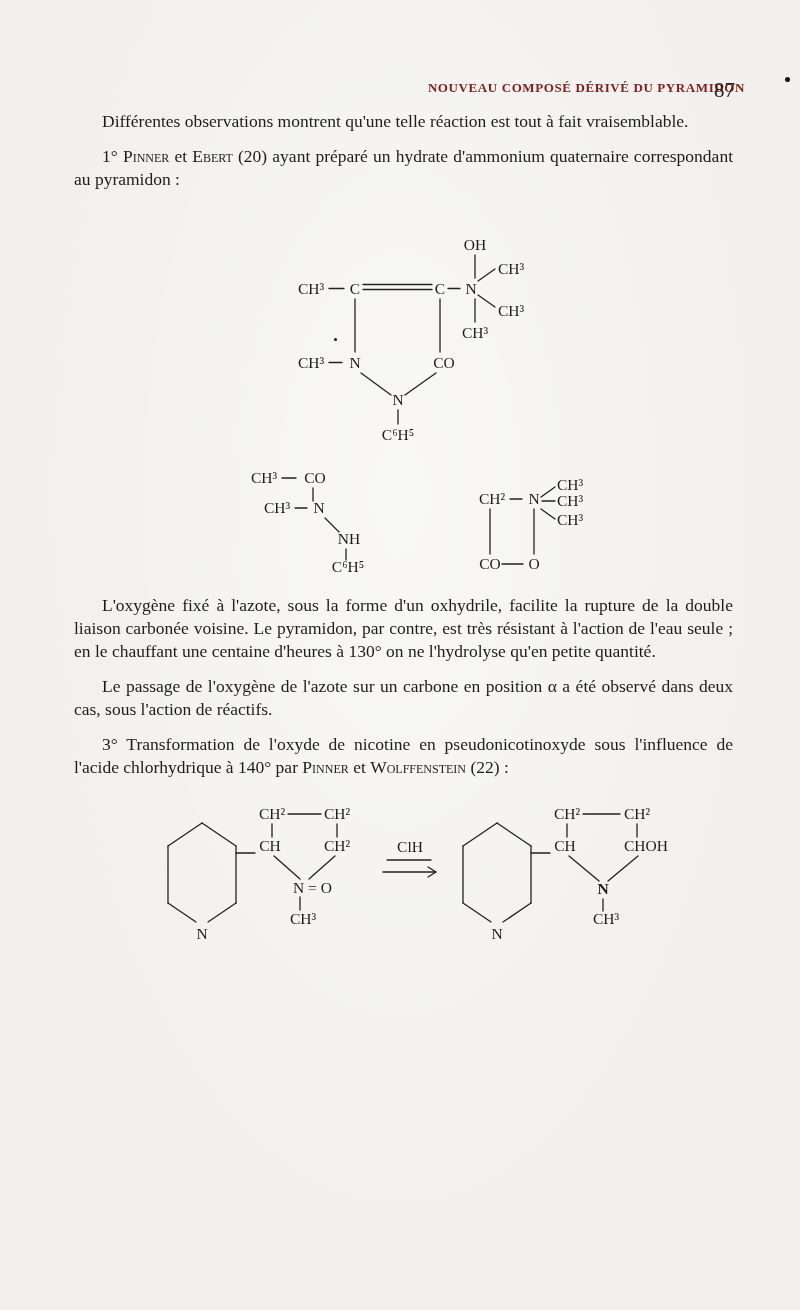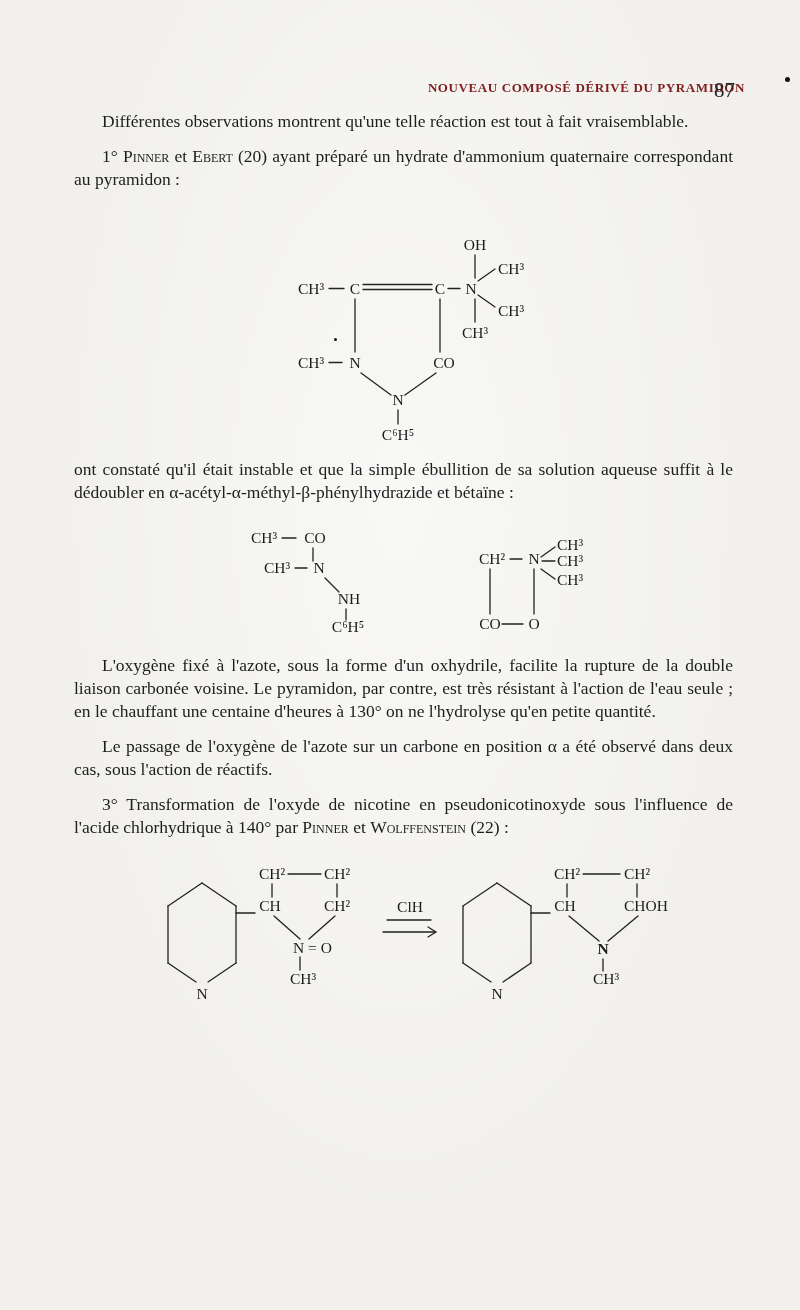--- a/index.html
+++ b/index.html
@@ -90,21 +90,20 @@
       <text x="214" y="84" text-anchor="start">CH³</text>
       <text x="191" y="106" text-anchor="middle">CH³</text>
       <text x="27" y="136" text-anchor="middle">CH³</text>
       <text x="71" y="136" text-anchor="middle">N</text>
       <text x="160" y="136" text-anchor="middle">CO</text>
       <text x="114" y="173" text-anchor="middle">N</text>
       <text x="114" y="208" text-anchor="middle">C⁶H⁵</text>
     </svg>
   </div>
 
-  <p class="noindent m-p3"><span>ont constaté qu'il était instable et que la simple ébullition de sa solution aqueuse suffit à le dédoubler en α-acétyl-α-méthyl-β-phénylhydrazide et bétaïne :</span></p>
 
   <div class="fig fig2">
     <svg width="175" height="108" viewBox="0 0 175 108">
       <g>
         <line x1="48" y1="10" x2="62" y2="10"></line>
         <line x1="79" y1="20" x2="79" y2="33"></line>
         <line x1="61" y1="40" x2="73" y2="40"></line>
         <line x1="91" y1="50" x2="105" y2="64"></line>
         <line x1="112" y1="81" x2="112" y2="92"></line>
       </g>

